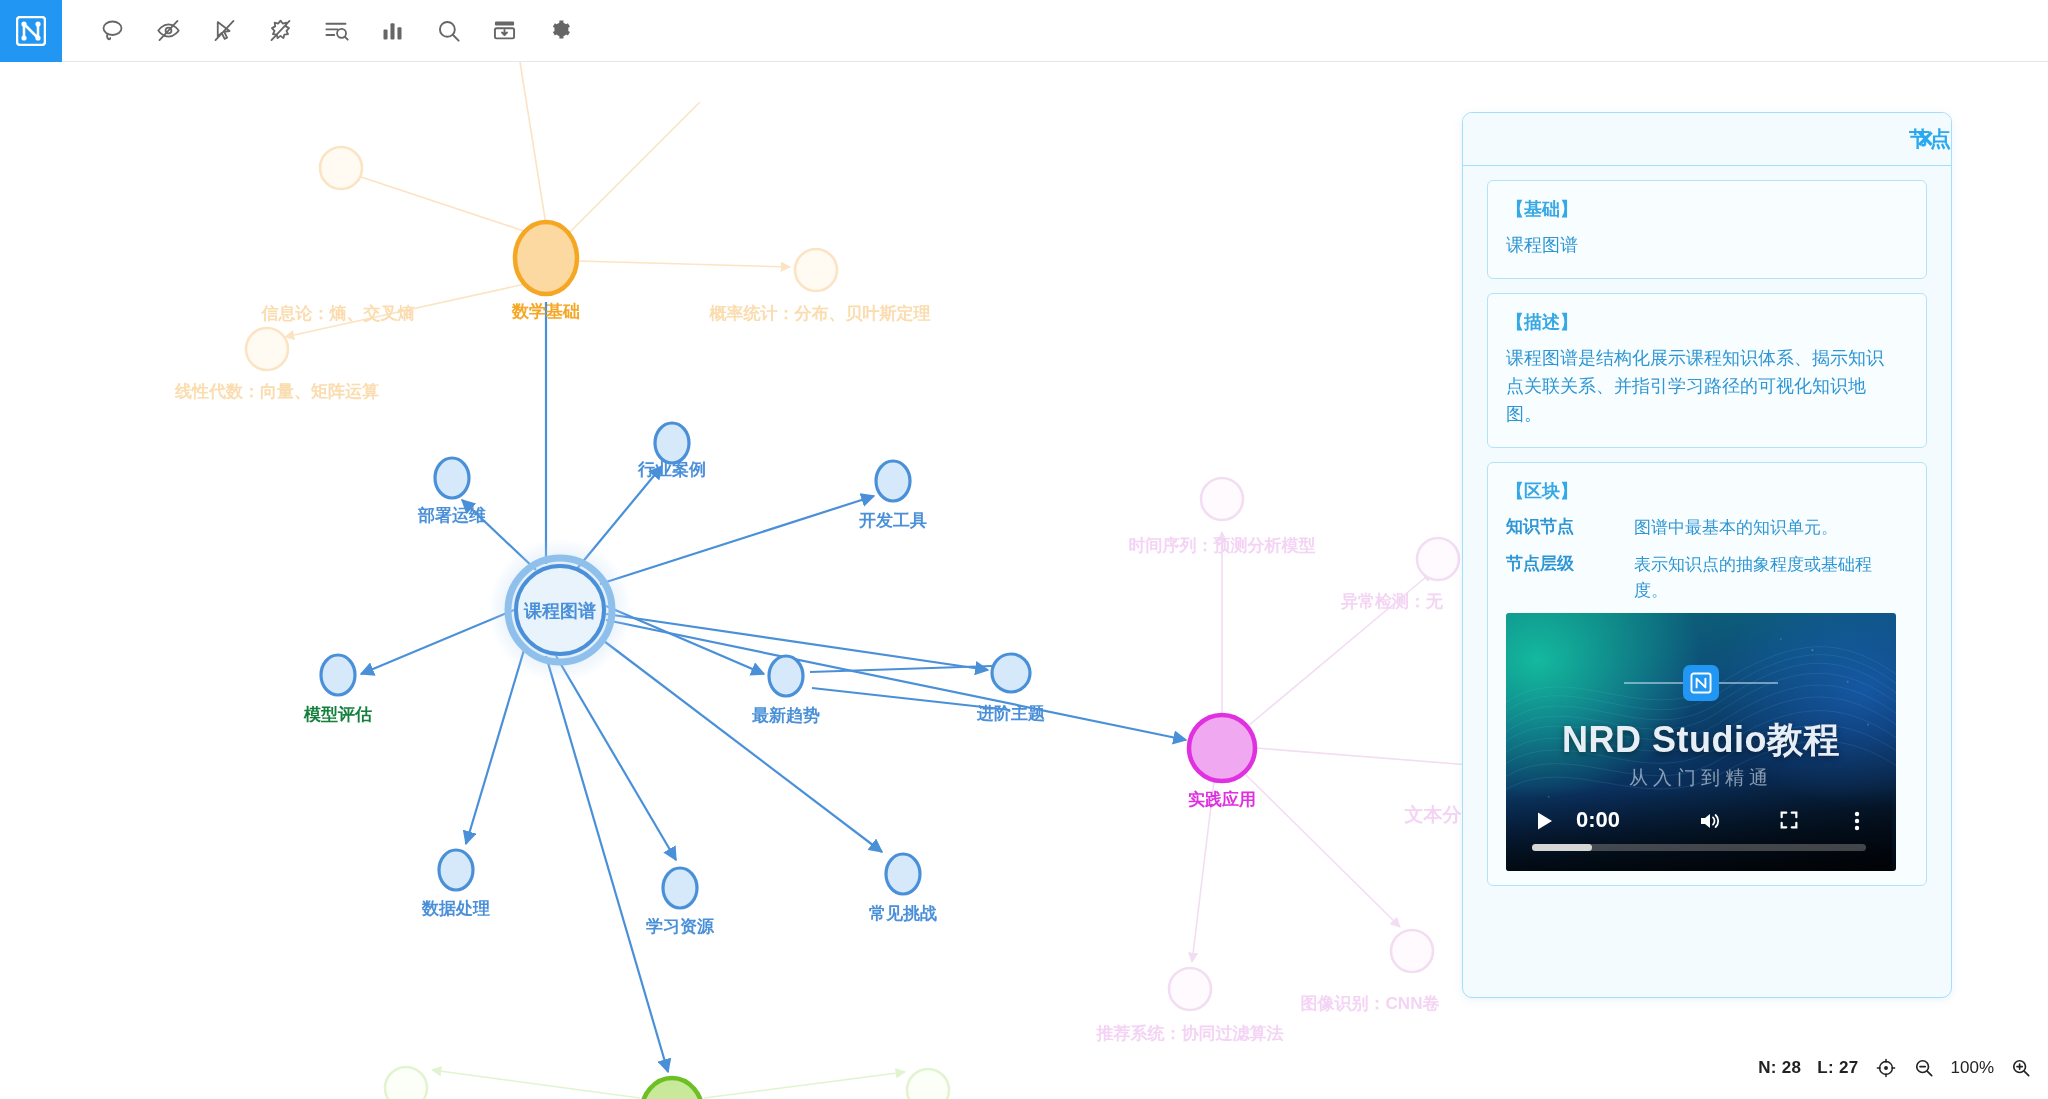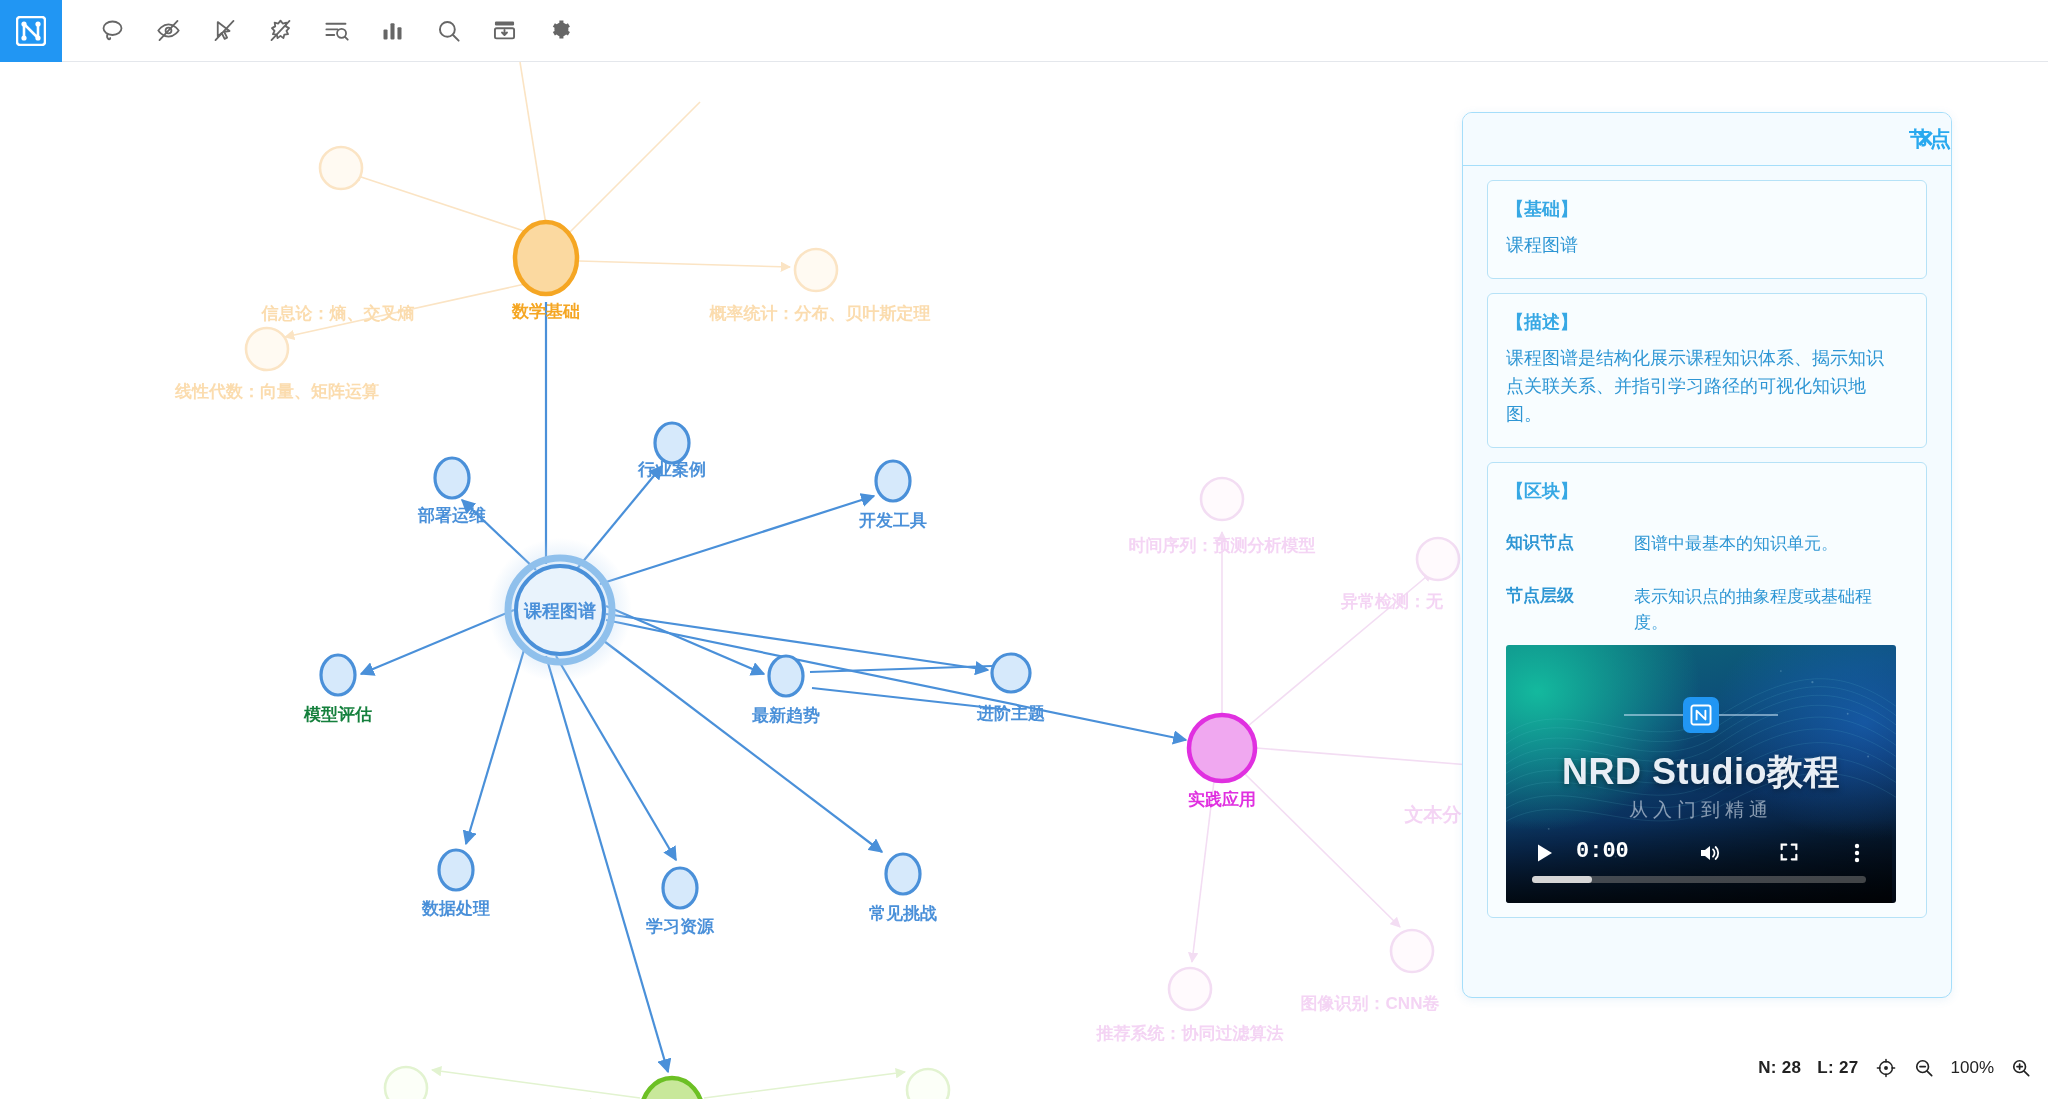--- a/index.html
+++ b/index.html
@@ -56,21 +56,21 @@
     color:#29a9ef;font-size:23px;font-weight:bold;cursor:pointer;
     line-height:1;font-family:"Liberation Sans",sans-serif;
   }
   #panel-body{padding:14px 24px 0 24px;}
   .card{
     border:1.2px solid #b6e2f7;border-radius:6px;background:#f8fdff;
     padding:16px 30px 18px 18px;margin-bottom:14px;box-sizing:border-box;
   }
   .card-tag{color:#37a8e4;font-size:18px;font-weight:bold;margin-bottom:11px;}
   .card-text{color:#2e96d4;font-size:18px;line-height:1.55;}
-  .blk-row{display:flex;margin-top:28px;}
+  .blk-row{display:flex;margin-top:12px;}
   .blk-k{color:#2e96d4;font-size:17px;font-weight:bold;width:128px;flex:0 0 128px;}
   .blk-v{color:#2e96d4;font-size:17px;line-height:1.5;flex:1;}
   
   #video{
     position:relative;margin-top:10px;height:258px;border-radius:3px;overflow:hidden;
     background:
       radial-gradient(ellipse 70% 90% at 8% 18%, rgba(20,190,160,.95) 0%, rgba(12,120,130,0) 60%),
       radial-gradient(ellipse 60% 70% at 92% 30%, rgba(30,110,210,.55) 0%, rgba(10,40,90,0) 65%),
       linear-gradient(165deg,#0c6b79 0%,#0d4e78 32%,#0a2f5c 58%,#061b33 78%,#020812 100%);
   }
@@ -87,21 +87,20 @@
     text-shadow:0 2px 6px rgba(0,0,0,.45);
   }
   #vsub{
     position:absolute;left:0;right:0;top:152px;text-align:center;
     color:rgba(215,225,235,.62);font-size:19px;letter-spacing:5px;
     font-family:"Liberation Serif","DejaVu Serif",serif;
   }
   #vctrl{
     position:absolute;left:0;right:4px;bottom:0;height:84px;
     background:linear-gradient(to top,rgba(0,0,0,.72) 0%,rgba(0,0,0,.25) 65%,rgba(0,0,0,0) 100%);
-    font-family:Liberation Mono, monospace;
   }
   .vc{position:absolute;top:22px;cursor:pointer;}
   #vc-play{left:26px;}
   #vc-time{left:70px;top:20px;color:#fff;font-size:22px;font-weight:bold;}
   #vc-vol{left:192px;}
   #vc-full{left:272px;}
   #vc-more{right:32px;}
   #vprog{
     position:absolute;left:26px;right:26px;bottom:20px;height:7px;
     background:rgba(120,120,120,.55);border-radius:4px;cursor:pointer;

